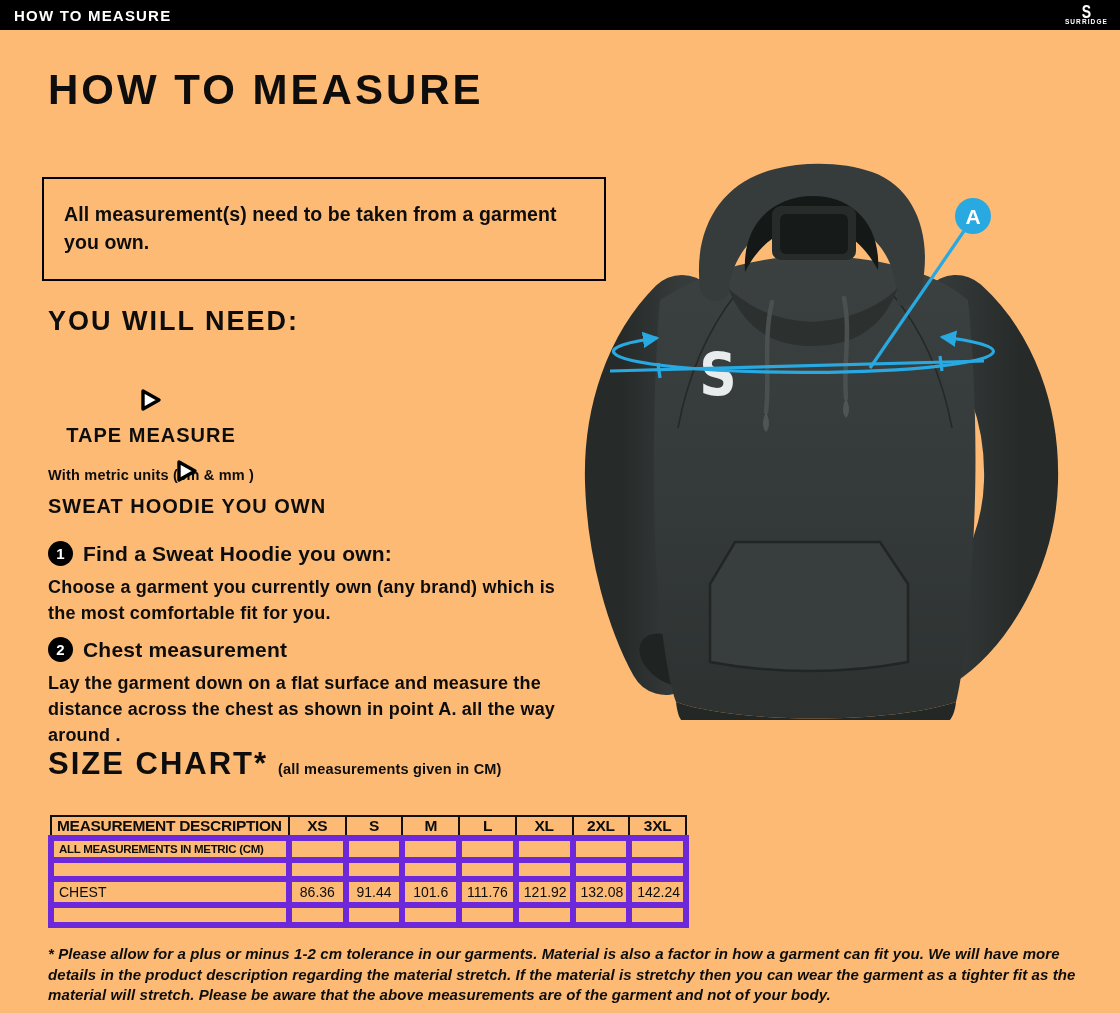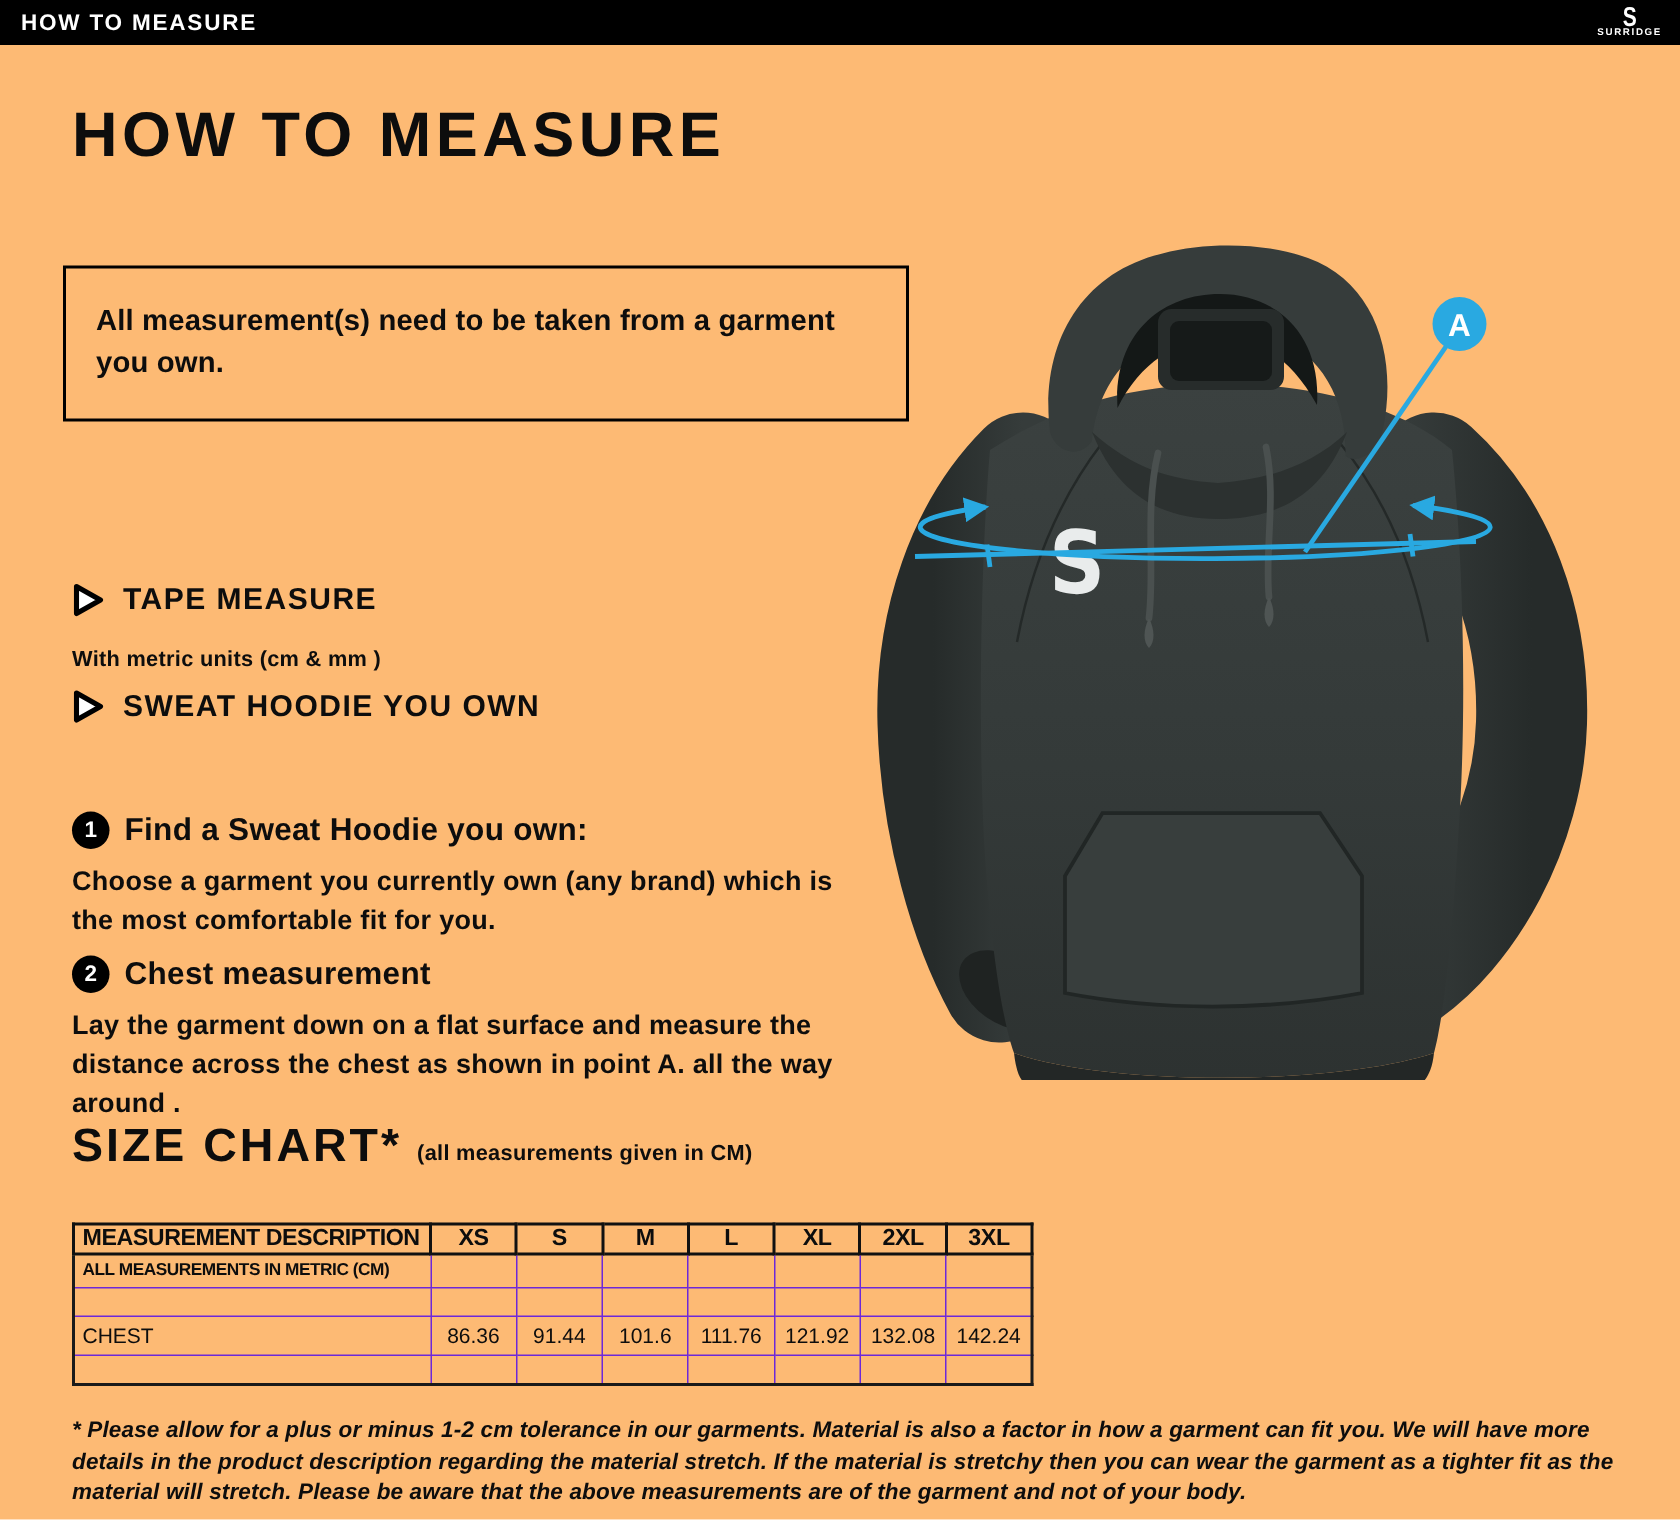--- a/index.html
+++ b/index.html
@@ -15,21 +15,21 @@
   .brand-word{color:#fff;font-weight:700;font-size:6.5px;letter-spacing:1.1px;margin-top:1px;}
 
   
   .h1{position:absolute;left:48px;top:66px;font-size:42px;font-weight:700;letter-spacing:3px;}
   .note-box{position:absolute;left:42px;top:177px;width:564px;height:104px;border:2px solid #000;
             box-sizing:border-box;display:flex;align-items:center;}
   .note-box p{margin:0;padding:0 20px;font-size:19.5px;font-weight:700;line-height:1.42;letter-spacing:.1px;}
   .h2{position:absolute;left:48px;top:306px;font-size:27px;font-weight:700;letter-spacing:2px;}
 
   .need-item{position:absolute;left:48px;}
-  .need-item .row{display:flex;align-items:center;gap:12px;}
+  .need-item .row{display:flex;align-items:center;gap:12px;flex-direction:column;}
   .need-label{font-size:20px;font-weight:700;letter-spacing:1px;}
   .need-desc{font-size:14.5px;font-weight:700;letter-spacing:.2px;margin-top:20px;}
   #need-0{top:388px;}
   #need-1{top:459px;}
   #need-1 .need-desc{margin-left:2px;}
 
   .step{position:absolute;left:48px;}
   .step .row{display:flex;align-items:center;gap:10px;}
   .step-badge{width:25px;height:25px;border-radius:50%;background:#000;color:#fff;
               display:flex;align-items:center;justify-content:center;
@@ -39,21 +39,21 @@
   #step-0{top:541px;} #step-0 .step-desc{width:525px;}
   #step-1{top:637px;} #step-1 .step-desc{width:560px;}
 
   .size-chart-head{position:absolute;left:48px;top:748px;display:flex;align-items:flex-end;gap:10px;}
   .size-chart-title{font-size:31px;font-weight:700;letter-spacing:2px;line-height:1;}
   .size-chart-sub{font-size:14.5px;font-weight:700;letter-spacing:.2px;padding-bottom:2px;}
 
   
   .size-table{position:absolute;left:48px;top:815px;border-collapse:collapse;width:641px;
               table-layout:fixed;border:2px solid #1a1a1a;}
-  .size-table th,.size-table td{border:1px solid #6d28d9;padding:0 5px;box-sizing:border-box;
+  .size-table th,.size-table td{border:6px solid #6d28d9;padding:0 5px;box-sizing:border-box;
               font-family:"Liberation Sans","DejaVu Sans",sans-serif;}
   .size-table thead th{border:2px solid #111;font-size:15.5px;font-weight:700;letter-spacing:-.3px;
               height:16px;text-align:center;}
   .size-table thead th.desc{text-align:left;}
   .size-table td{font-size:14px;text-align:center;}
   .size-table td.lbl{text-align:left;}
   .size-table tr.r0 td{height:22px;font-size:11.5px;font-weight:700;letter-spacing:-.3px;}
   .size-table tr.r1 td{height:19px;}
   .size-table tr.r2 td{height:26px;}
   .size-table tr.r3 td{height:20px;}
@@ -77,20 +77,21 @@
       <div class="brand-word">SURRIDGE</div>
     </div>
   </div>
 
   <div class="h1">HOW TO MEASURE</div>
 
   <div class="note-box">
     <p>All measurement(s) need to be taken from a garment you own.</p>
   </div>
 
+  <div class="h2">YOU WILL NEED:</div>
 
   <div class="need-item" id="need-0">
     <div class="row">
       <svg width="22" height="24" viewBox="0 0 22 24">
         <polygon points="3,3 19,12 3,21" fill="#fff" stroke="#000" stroke-width="3.4" stroke-linejoin="round"></polygon>
       </svg>
       <span class="need-label">TAPE MEASURE</span>
     </div>
     <div class="need-desc">With metric units (cm &amp; mm )</div>
   </div>

